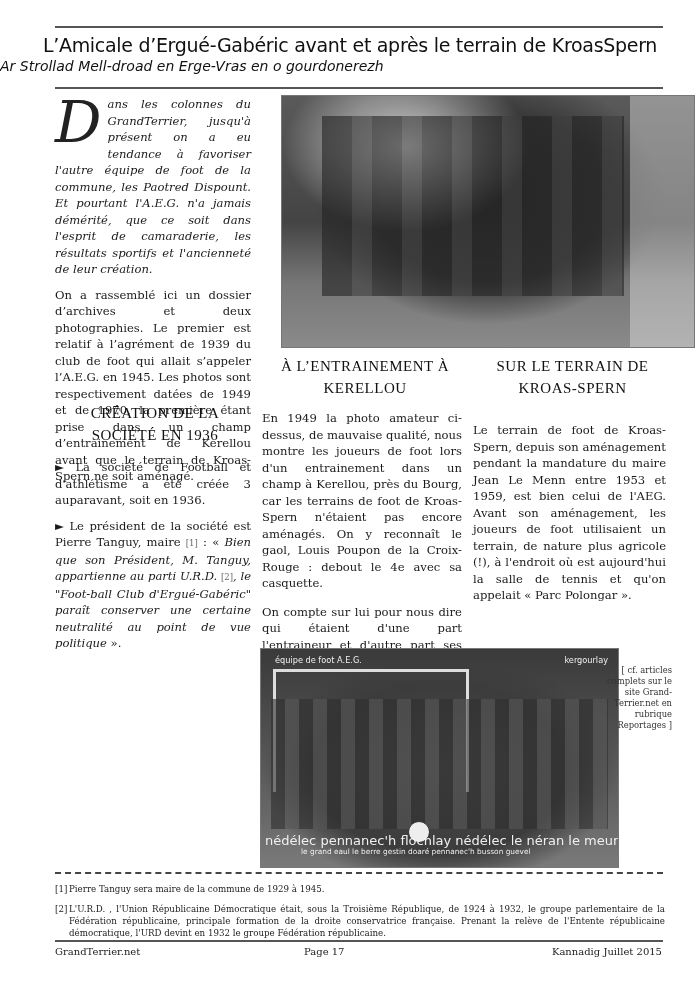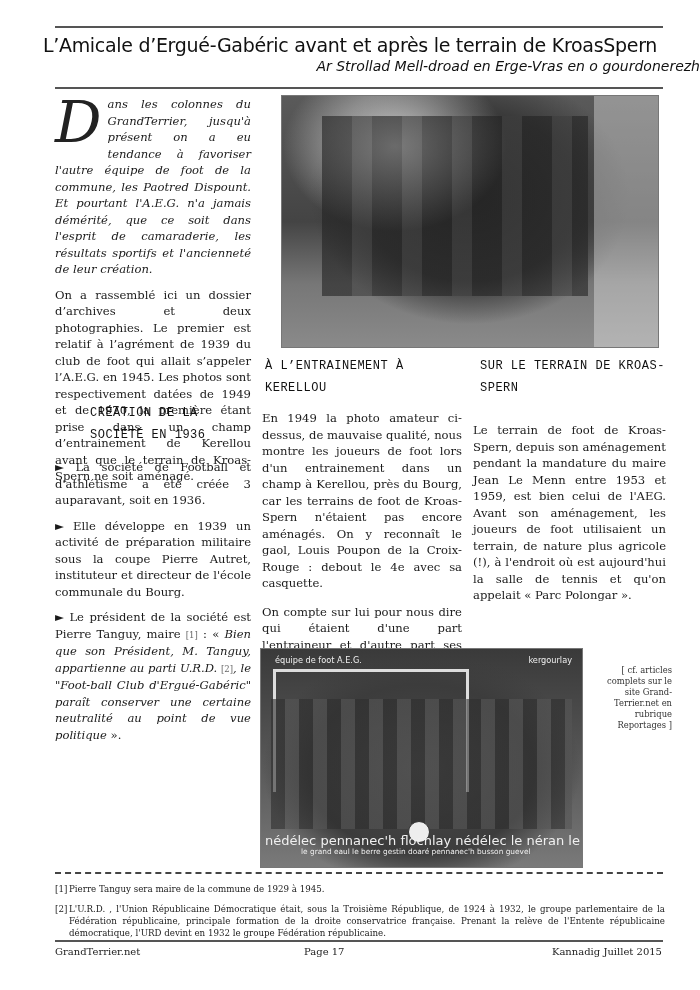--- a/index.html
+++ b/index.html
@@ -1,25 +1,25 @@
 <!DOCTYPE html>
 <html><head>
 <meta charset="utf-8">
 <style>
   html, body { margin: 0; padding: 0; background: #ffffff; }
   body { width: 700px; height: 990px; position: relative; overflow: hidden; color: #1a1a1a; font-family: "DejaVu Serif", serif; }
   .rule { position: absolute; left: 55px; width: 608px; height: 2px; background: #555; }
   .title { position: absolute; left: 0; width: 700px; top: 34px; text-align: center; font-family: "DejaVu Sans", sans-serif; font-size: 19px; letter-spacing: -0.3px; color: #111; font-weight: normal; }
-  .subtitle { position: absolute; left: 0; width: 700px; top: 58px; text-align: right; font-family: "DejaVu Sans", sans-serif; font-style: italic; font-size: 14px; color: #111; }
+  .subtitle { position: absolute; left: 0; width: 700px; top: 58px; text-align: left; font-family: "DejaVu Sans", sans-serif; font-style: italic; font-size: 14px; color: #111; }
   .col { position: absolute; font-size: 11.6px; line-height: 16.5px; text-align: justify; }
   .col p { margin: 0 0 9px 0; }
   .intro { font-style: italic; }
   .dropcap { float: left; font-family: "DejaVu Serif", serif; font-style: italic; font-size: 58px; line-height: 48px; margin: 2px 6px 0 0; color: #222; }
-  .heading { position: absolute; text-align: left; font-family: Liberation Mono, monospace; font-size: 12px; line-height: 22px; letter-spacing: 0.5px; color: #111; }
-  .photo { position: absolute; border: 1px solid #777; overflow: hidden; }
+  .heading { position: absolute; text-align: center; font-family: Liberation Serif, serif; font-size: 15px; line-height: 22px; letter-spacing: 0.5px; color: #111; }
+  .photo { position: absolute; border: 1px solid #777; overflow: hidden; padding-left: 36px; }
   .photo1 { left: 281px; top: 95px; width: 376px; height: 251px;
     background:
       radial-gradient(ellipse at 30% 20%, #d8d8d8 0%, rgba(0,0,0,0) 30%),
       radial-gradient(ellipse at 50% 40%, #2a2a2a 0%, #3a3a3a 40%, rgba(0,0,0,0) 60%),
       linear-gradient(180deg, #5a5a5a 0%, #444 50%, #777 75%, #8a8a8a 100%); }
   .photo1 .fade { position:absolute; right:0; top:0; width: 64px; height:100%; background: rgba(255,255,255,0.35); }
   .photo2 { left: 260px; top: 648px; width: 321px; height: 218px;
     background:
       radial-gradient(ellipse at 50% 55%, #4a4a4a 0%, #3c3c3c 50%, rgba(0,0,0,0) 70%),
       linear-gradient(180deg, #3a3a3a 0%, #505050 40%, #6a6a6a 80%, #7a7a7a 100%); }
@@ -48,21 +48,20 @@
 
 <div class="col" style="left:55px; top:96px; width:196px;">
   <p class="intro"><span class="dropcap">D</span><span>ans les colonnes du GrandTerrier, jusqu'à présent on a eu tendance à favoriser l'autre équipe de foot de la commune, les Paotred Dispount. Et pourtant l'A.E.G. n'a jamais démérité, que ce soit dans l'esprit de camaraderie, les résultats sportifs et l'ancienneté de leur création.</span></p>
   <p>On a rassemblé ici un dossier d’archives et deux photographies. Le premier est relatif à l’agrément de 1939 du club de foot qui allait s’appeler l’A.E.G. en 1945. Les photos sont respectivement datées de 1949 et de 1970, la première étant prise dans un champ d’entrainement de Kerellou avant que le terrain de Kroas-Spern ne soit aménagé.</p>
 </div>
 
 <div class="heading" style="left:90px; top:402px; width:130px;">CRÉATION DE LA SOCIÉTÉ EN 1936</div>
 
 <div class="col" style="left:55px; top:459px; width:196px;">
   <p><span>►</span> <span>La société de Football et d'athlétisme a été créée 3 auparavant, soit en 1936.</span></p>
-  <p><span>►</span> <span>Elle développe en 1939 un activité de préparation militaire sous la coupe Pierre Autret, instituteur et directeur de l'école communale du Bourg.</span></p>
   <p><span>►</span> <span>Le président de la société est Pierre Tanguy, maire </span><span class="ref">[1]</span><span> : « </span><i>Bien que son Président, M. Tanguy, appartienne au parti U.R.D. </i><span class="ref">[2]</span><i>, le "Foot-ball Club d'Ergué-Gabéric" paraît conserver une certaine neutralité au point de vue politique</i><span> ».</span></p>
 </div>
 
 <div class="photo photo1">
   <div class="figs1"></div>
   <div class="fade"></div>
 </div>
 
 <div class="heading" style="left:265px; top:355px; width:200px;">À L’ENTRAINEMENT À KERELLOU</div>
 <div class="col" style="left:262px; top:410px; width:200px;">

